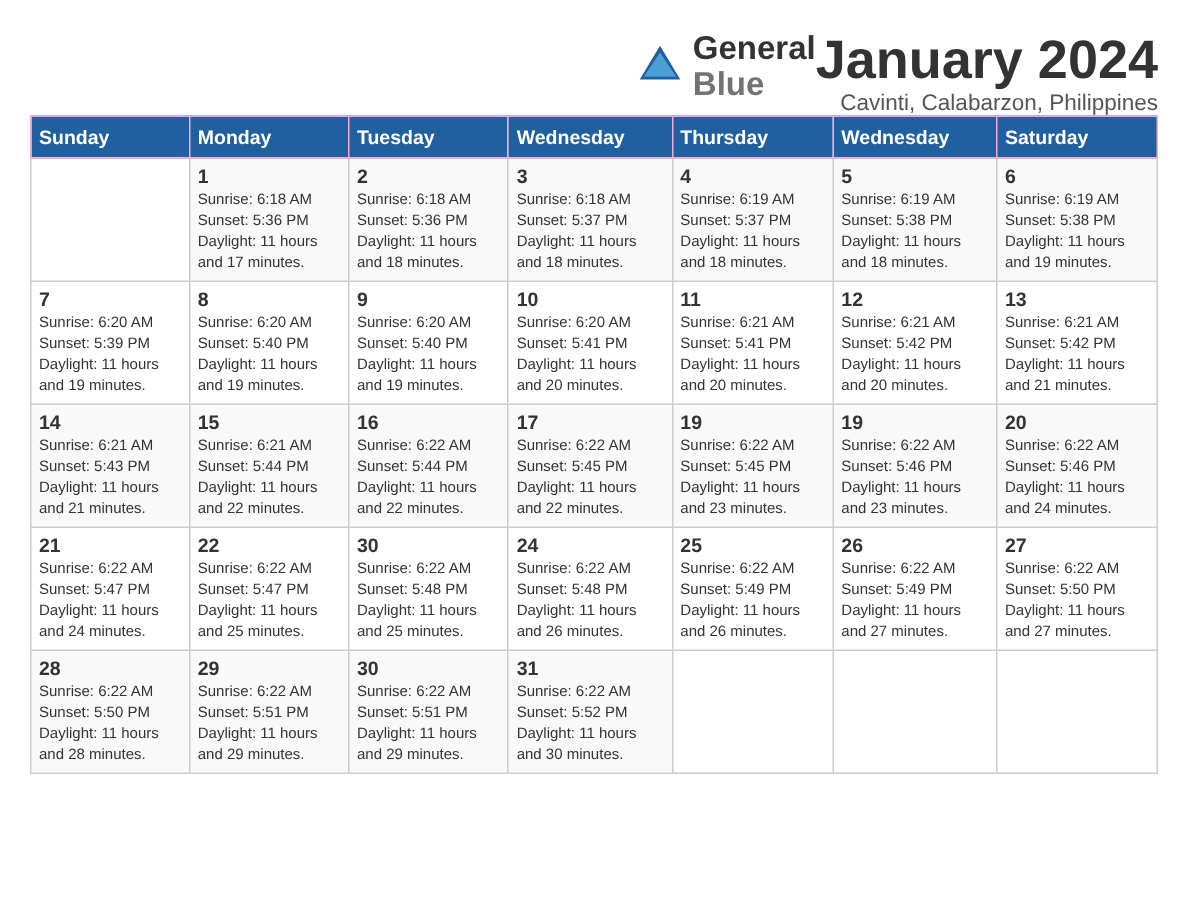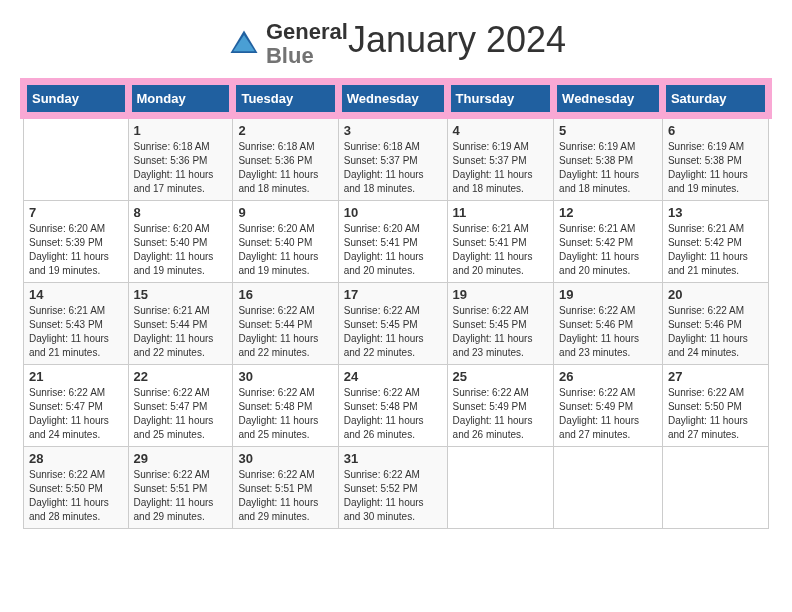--- a/index.html
+++ b/index.html
@@ -5,23 +5,22 @@
     * { box-sizing: border-box; margin: 0; padding: 0; }
     body {
       font-family: Arial, sans-serif;
       background: #fff;
       width: 792px;
       min-height: 612px;
       padding: 20px;
     }
     .header {
       display: flex;
-      justify-content: center;
+      justify-content: flex-end;
       align-items: flex-start;
-      margin-bottom: 10px;
     }
     .logo {
       display: flex;
       align-items: center;
       gap: 4px;
     }
     .logo-text {
       font-size: 22px;
       font-weight: bold;
       line-height: 1.1;
@@ -30,41 +29,41 @@
     .logo-blue { color: #737373; }
     .logo-icon {
       width: 36px;
       height: 36px;
     }
     .title-block {
       text-align: right;
     }
     .month-title {
       font-size: 36px;
-      font-weight: normal;
+      font-weight: bold;
       color: #333;
       line-height: 1.1;
     }
     .location {
       font-size: 15px;
       color: #555;
     }
     table {
       width: 100%;
       border-collapse: collapse;
       font-size: 11px;
     }
     thead tr th {
       background-color: #2060a0;
       color: #fff;
       padding: 6px 5px;
       text-align: left;
       font-size: 13px;
       font-weight: bold;
-      border: 7px solid #f9a8d4;
+      border: 1px solid #f9a8d4;
     }
     tbody tr td {
       border: 1px solid #ccc;
       vertical-align: top;
       padding: 4px 5px;
       min-height: 80px;
       width: 113px;
     }
     tbody tr td .day-num {
       font-size: 13px;
@@ -97,20 +96,21 @@
       <polygon points="20,5 35,30 5,30" fill="#2060a0"></polygon>
       <polygon points="20,10 32,28 8,28" fill="#4a9fd4"></polygon>
     </svg>
     <div class="logo-text">
       <span class="logo-general">General</span><br>
       <span class="logo-blue">Blue</span>
     </div>
   </div>
   <div class="title-block">
     <div class="month-title">January 2024</div>
+    <div class="location">Cavinti, Calabarzon, Philippines</div>
   </div>
 </div>
 
 <table>
   <thead>
     <tr>
     <th>Sunday</th>
         <th>Monday</th>
         <th>Tuesday</th>
         <th>Wednesday</th>

